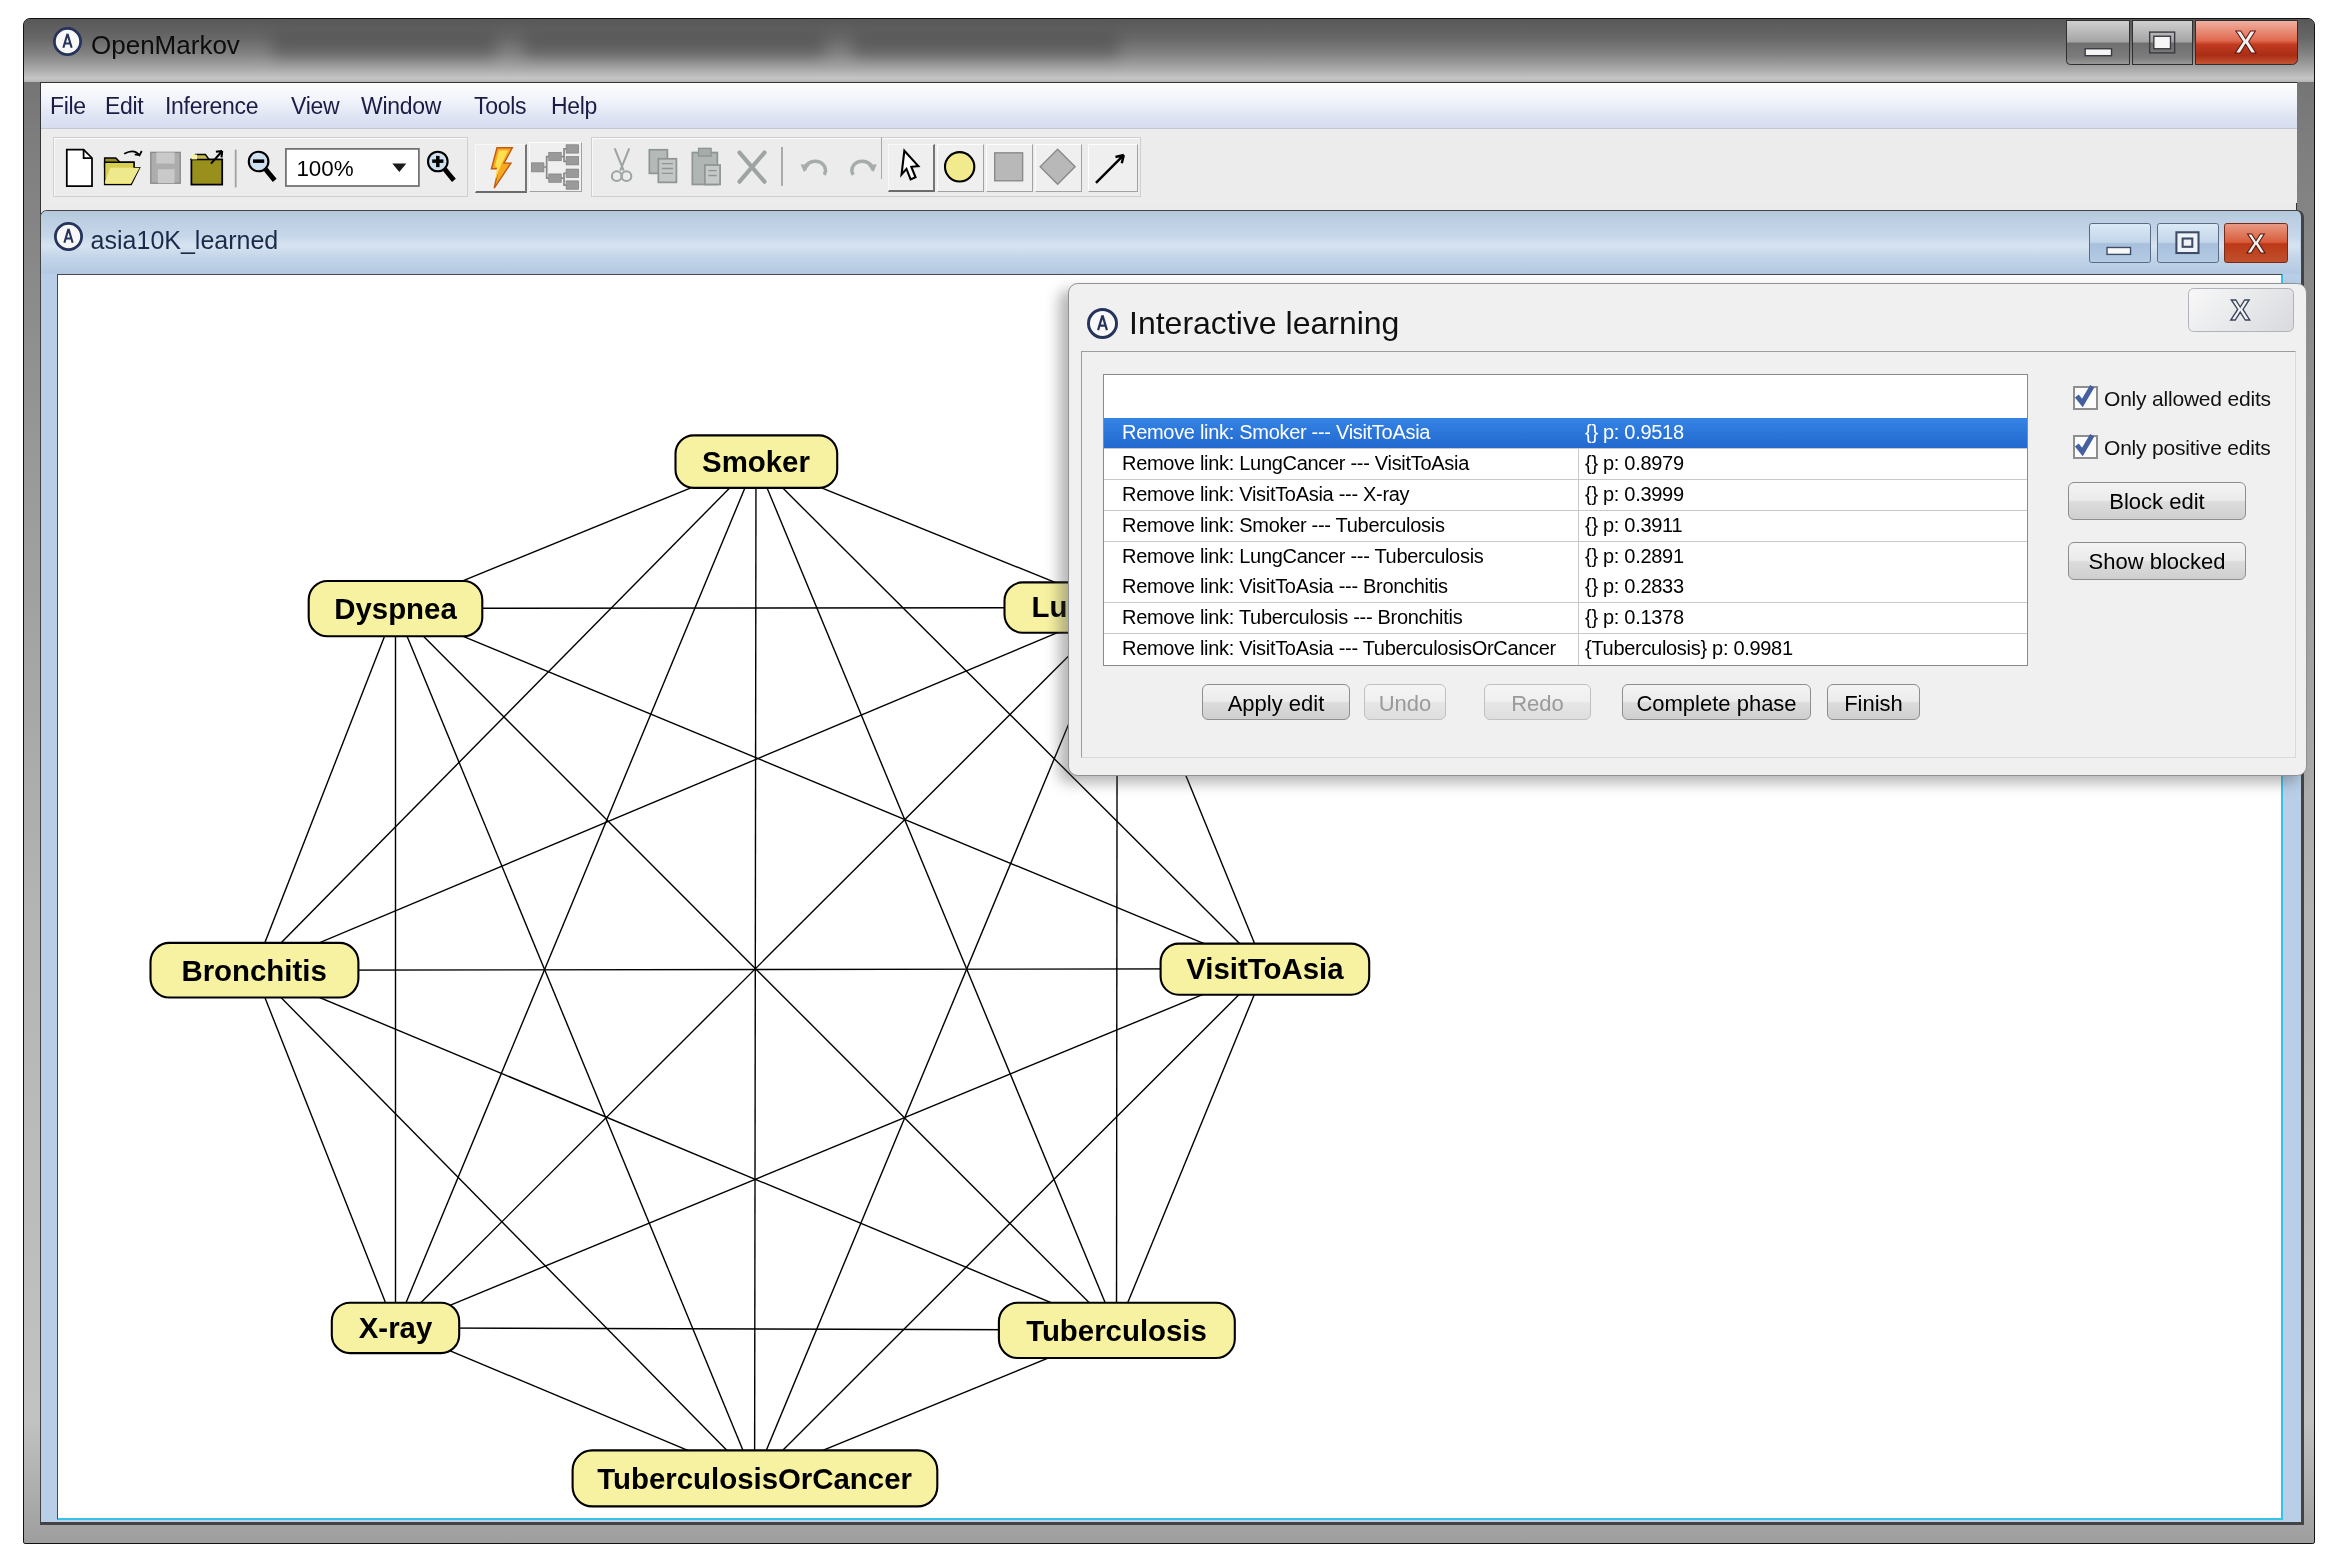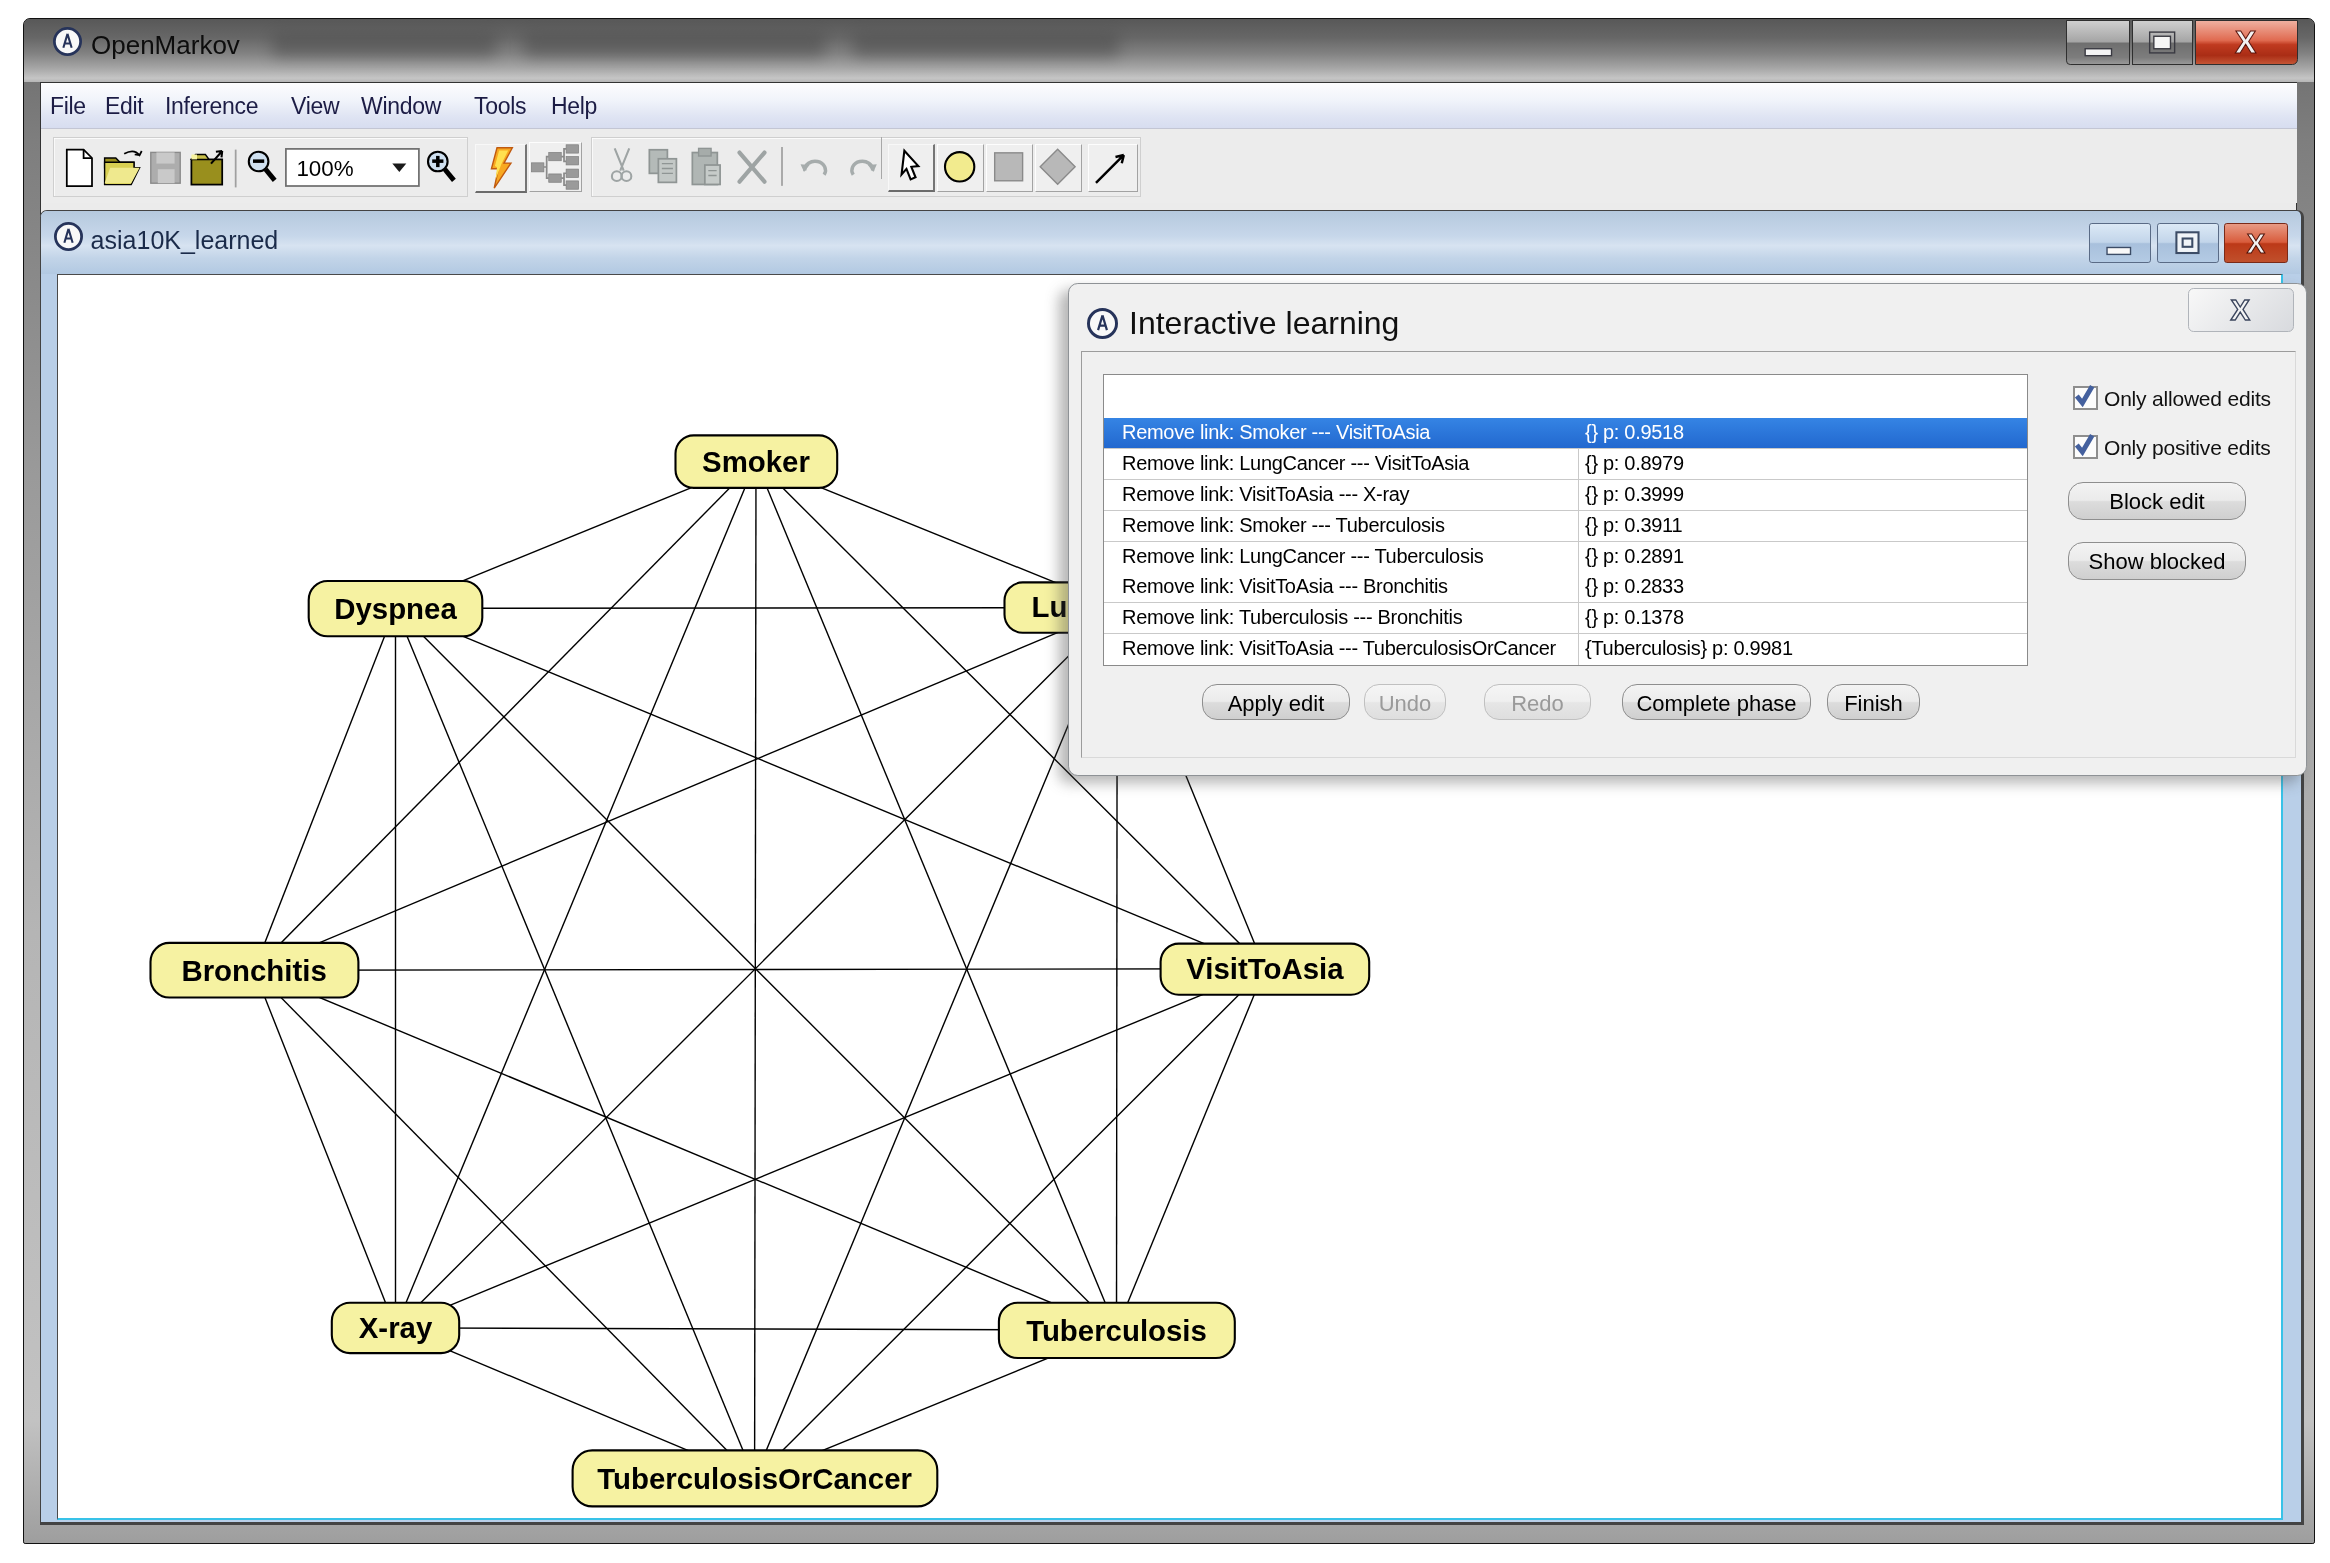--- a/index.html
+++ b/index.html
@@ -62,21 +62,21 @@
 #thead { position:absolute; left:0; top:0; width:100%; height:43px;
   background:linear-gradient(180deg,#ffffff,#f4f4f4 60%,#e8e8e8); border-bottom:1.4px solid #b0b0b0;
   font-size:22px; color:#1a1a1a; }
 .trow { position:absolute; left:0; width:100%; height:31px; font-size:20px; letter-spacing:-0.3px; color:#000; border-bottom:0.7px solid #c9c9c9; background:#fff; }
 .trow .c1 { position:absolute; left:18px; top:2.8px; }
 .trow .c2 { position:absolute; left:481px; top:2.8px; }
 #selrow { background:linear-gradient(180deg,#3584e4,#2268cf); color:#fff; }
 .colline { position:absolute; left:474px; top:0; width:0.7px; height:100%; background:#c9c9c9; }
 .cb { position:absolute; width:24.5px; height:24px; background:#fcfcfc; border:2.1px solid #8e8e8e; }
 .cblabel { position:absolute; font-size:21px; letter-spacing:-0.2px; color:#111; }
-.btn7 { position:absolute; border:1.4px solid #8e8e8e; border-radius:15px; color:#000; font-size:22px; text-align:center;
+.btn7 { position:absolute; border:1.4px solid #8e8e8e; border-radius:6px; color:#000; font-size:22px; text-align:center;
   background:linear-gradient(180deg,#f3f3f3,#ebebeb 48%,#dcdcdc 52%,#cfcfcf); }
 .btn7.dis { color:#9a9a9a; border-color:#c0c0c0; background:linear-gradient(180deg,#f5f5f5,#efefef 48%,#e6e6e6 52%,#dedede); }
 svg text { font-family:"Liberation Sans", sans-serif; }
 </style>
 </head>
 <body>
 <div id="mainwin">
   <div id="titlebar">
 
     <svg class="abs" style="left:29px;top:8.4px" width="29" height="29" viewBox="0 0 42 42">

